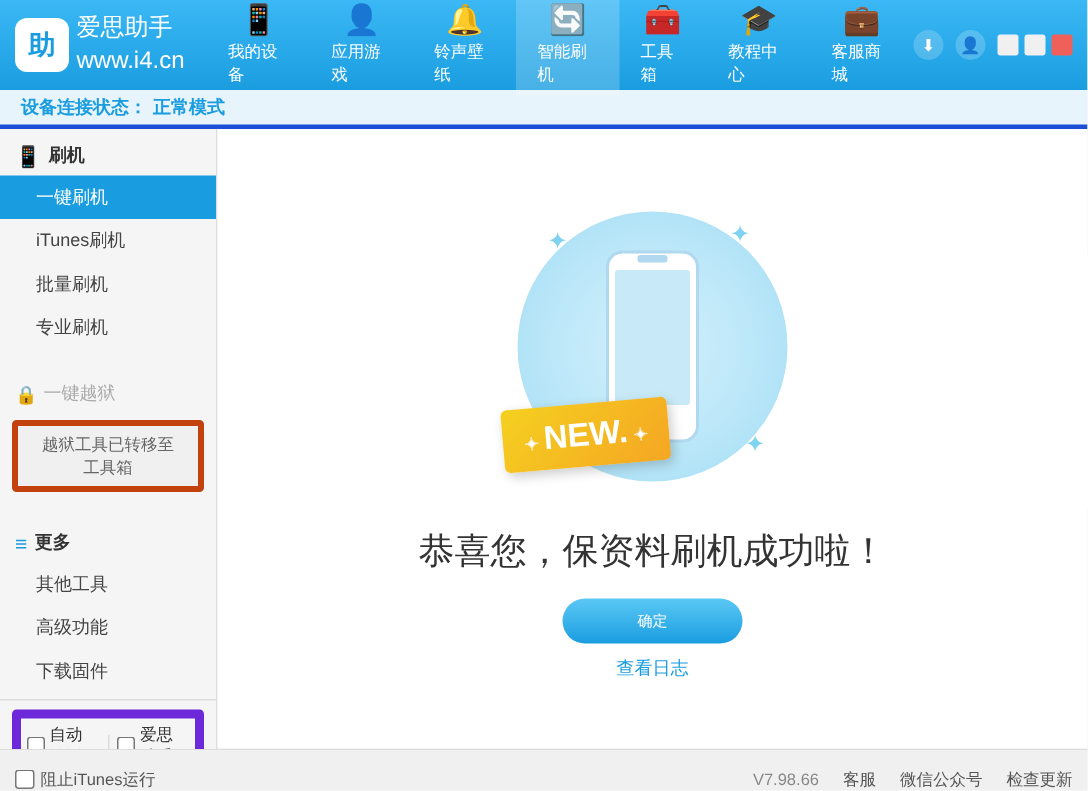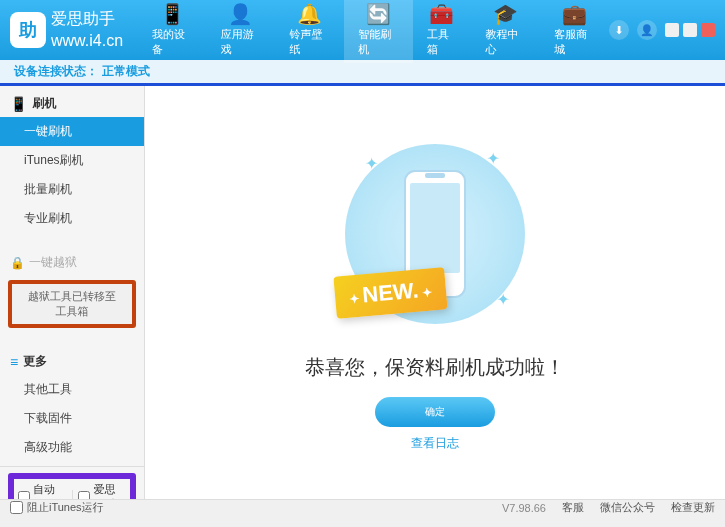--- a/index.html
+++ b/index.html
@@ -258,21 +258,21 @@
     }
 
     
     .star {
       position: absolute;
       color: #7dd3f0;
       font-size: 16px;
     }
 
     .success-text {
-      font-size: 20px;
+      font-size: 24px;
       color: #333;
       margin-bottom: 16px;
       font-weight: normal;
     }
 
     .confirm-btn {
       background: linear-gradient(180deg, #5bc8f5 0%, #1a9de0 100%);
       color: white;
       border: none;
       border-radius: 20px;
@@ -288,21 +288,21 @@
       text-decoration: none;
       cursor: pointer;
     }
 
     
     .footer {
       height: 28px;
       background: #f0f0f0;
       border-top: 1px solid #ddd;
       display: flex;
-      align-items: flex-start;
+      align-items: flex-end;
       padding: 0 10px;
       font-size: 11px;
       color: #555;
     }
     .footer-left {
       display: flex;
       align-items: center;
       gap: 4px;
     }
     .footer-left input[type="checkbox"] { cursor: pointer; }
@@ -402,22 +402,22 @@
     </div>
 
     <div class="sidebar-divider"></div>
 
     <div class="sidebar-section">
       <div class="sidebar-section-header">
         <span class="sidebar-section-icon">≡</span>
         <span>更多</span>
       </div>
       <div class="sidebar-item">其他工具</div>
+      <div class="sidebar-item">高级功能</div>
       <div class="sidebar-item">下载固件</div>
-      <div class="sidebar-item">高级功能</div>
     </div>
 
     <div class="device-section">
       <div class="device-checkbox-row">
         <div class="device-checkbox">
           <input type="checkbox" style="">
           <span>自动激活</span>
         </div>
         <div class="device-checkbox-sep"></div>
         <div class="device-checkbox">

